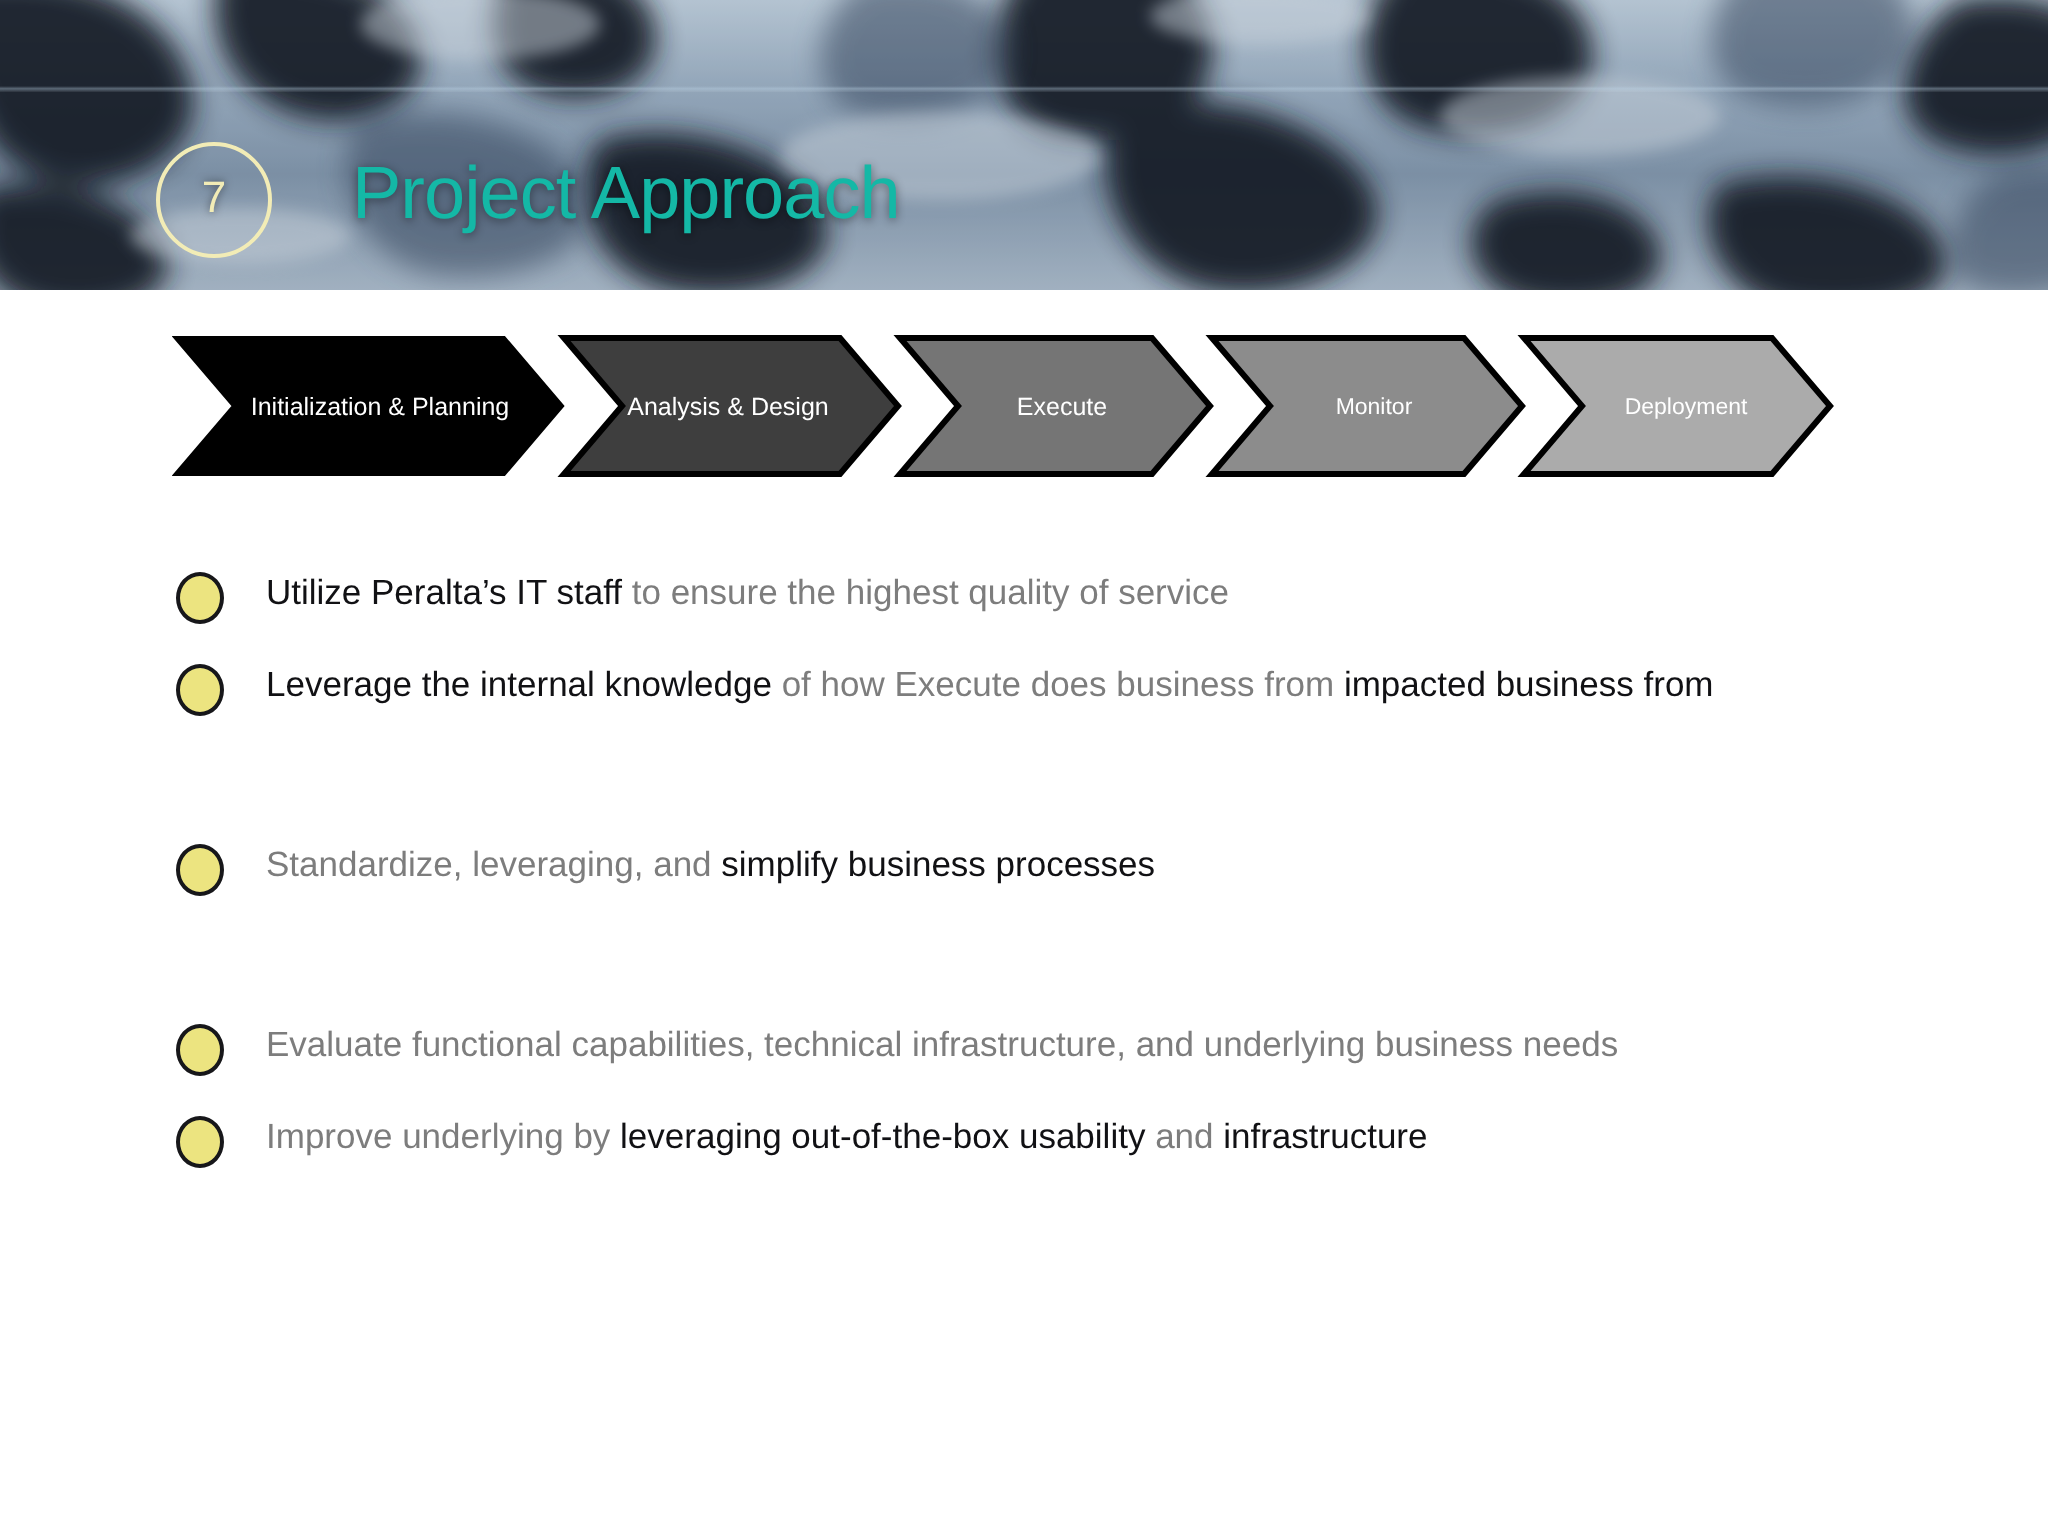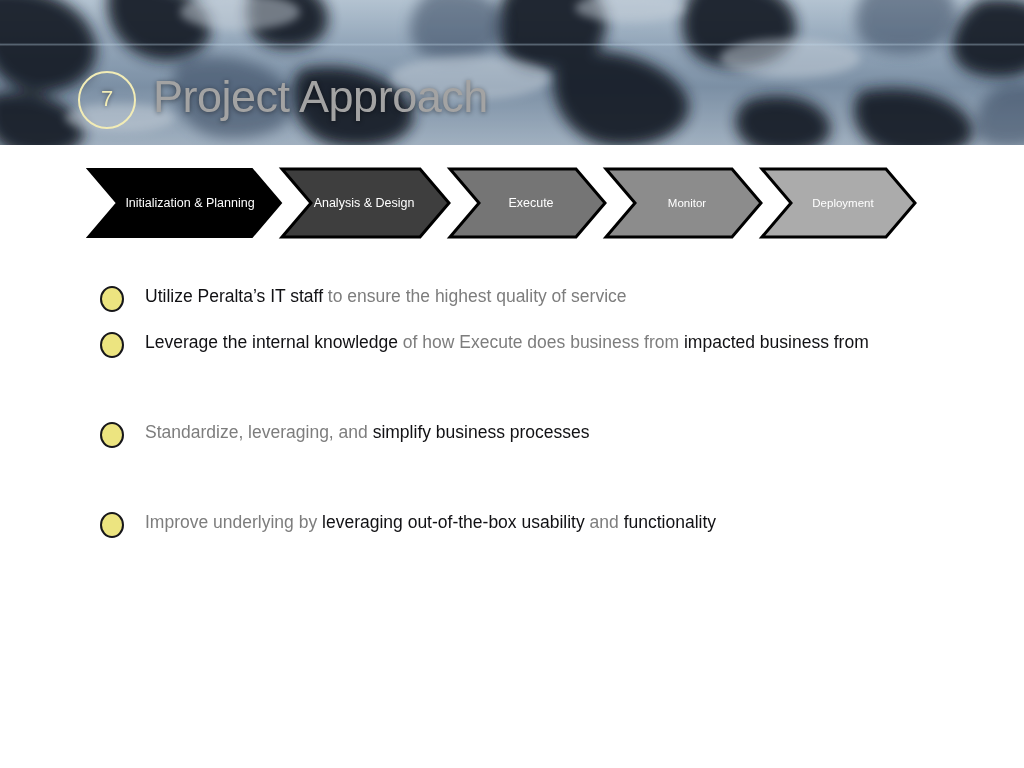--- a/index.html
+++ b/index.html
@@ -57,24 +57,24 @@
     color: #f2ecb6;
     font-size: 22px;
     line-height: 51px;
     text-align: center;
     font-family: "Liberation Sans", sans-serif;
     text-shadow: 0 0 4px rgba(0,0,0,0.55);
   }
 
   .slide-title {
     position: absolute;
-    left: 153px;
+    left: 176px;
     top: 68px;
-    color: #a3a3a3;
-    font-size: 45px;
+    color: #14b8a6;
+    font-size: 37px;
     line-height: 58px;
     font-weight: 400;
     letter-spacing: -0.5px;
     font-family: "Liberation Sans", sans-serif;
     text-shadow: 0 1px 5px rgba(0,0,0,0.45);
     white-space: nowrap;
   }
 
   
   .process-bar {
@@ -90,21 +90,21 @@
     font-family: "Liberation Sans", sans-serif;
     font-size: 11.5px;
     text-anchor: middle;
     dominant-baseline: middle;
   }
   .chev-label.lg { font-size: 12.5px; }
 
   
   .bullets {
     position: absolute;
-    left: 100px;
+    left: 88px;
     top: 284px;
     width: 880px;
   }
   .bullet-group { margin-bottom: 0; }
   .group-gap { height: 44px; }
 
   .bullet {
     display: flex;
     align-items: flex-start;
     margin-bottom: 18px;
@@ -252,17 +252,21 @@
       <span class="bullet-marker"></span>
       <span class="bullet-text"><span class="plain">Standardize, leveraging, and </span><span class="em">simplify business processes</span></span>
     </div>
   </div>
 
   <div class="group-gap"></div>
 
   <div class="bullet-group">
     <div class="bullet">
       <span class="bullet-marker"></span>
-      <span class="bullet-text"><span class="plain">Improve underlying by </span><span class="em">leveraging out-of-the-box usability </span><span class="plain">and </span><span class="em">functionality</span></span>
+      <span class="bullet-text"><span class="plain">Evaluate functional capabilities, technical infrastructure, and underlying business needs</span></span>
+    </div>
+    <div class="bullet">
+      <span class="bullet-marker"></span>
+      <span class="bullet-text"><span class="plain">Improve underlying by </span><span class="em">leveraging out-of-the-box usability </span><span class="plain">and </span><span class="em">infrastructure</span></span>
     </div>
   </div>
 
 </div>
 
 </body></html>

